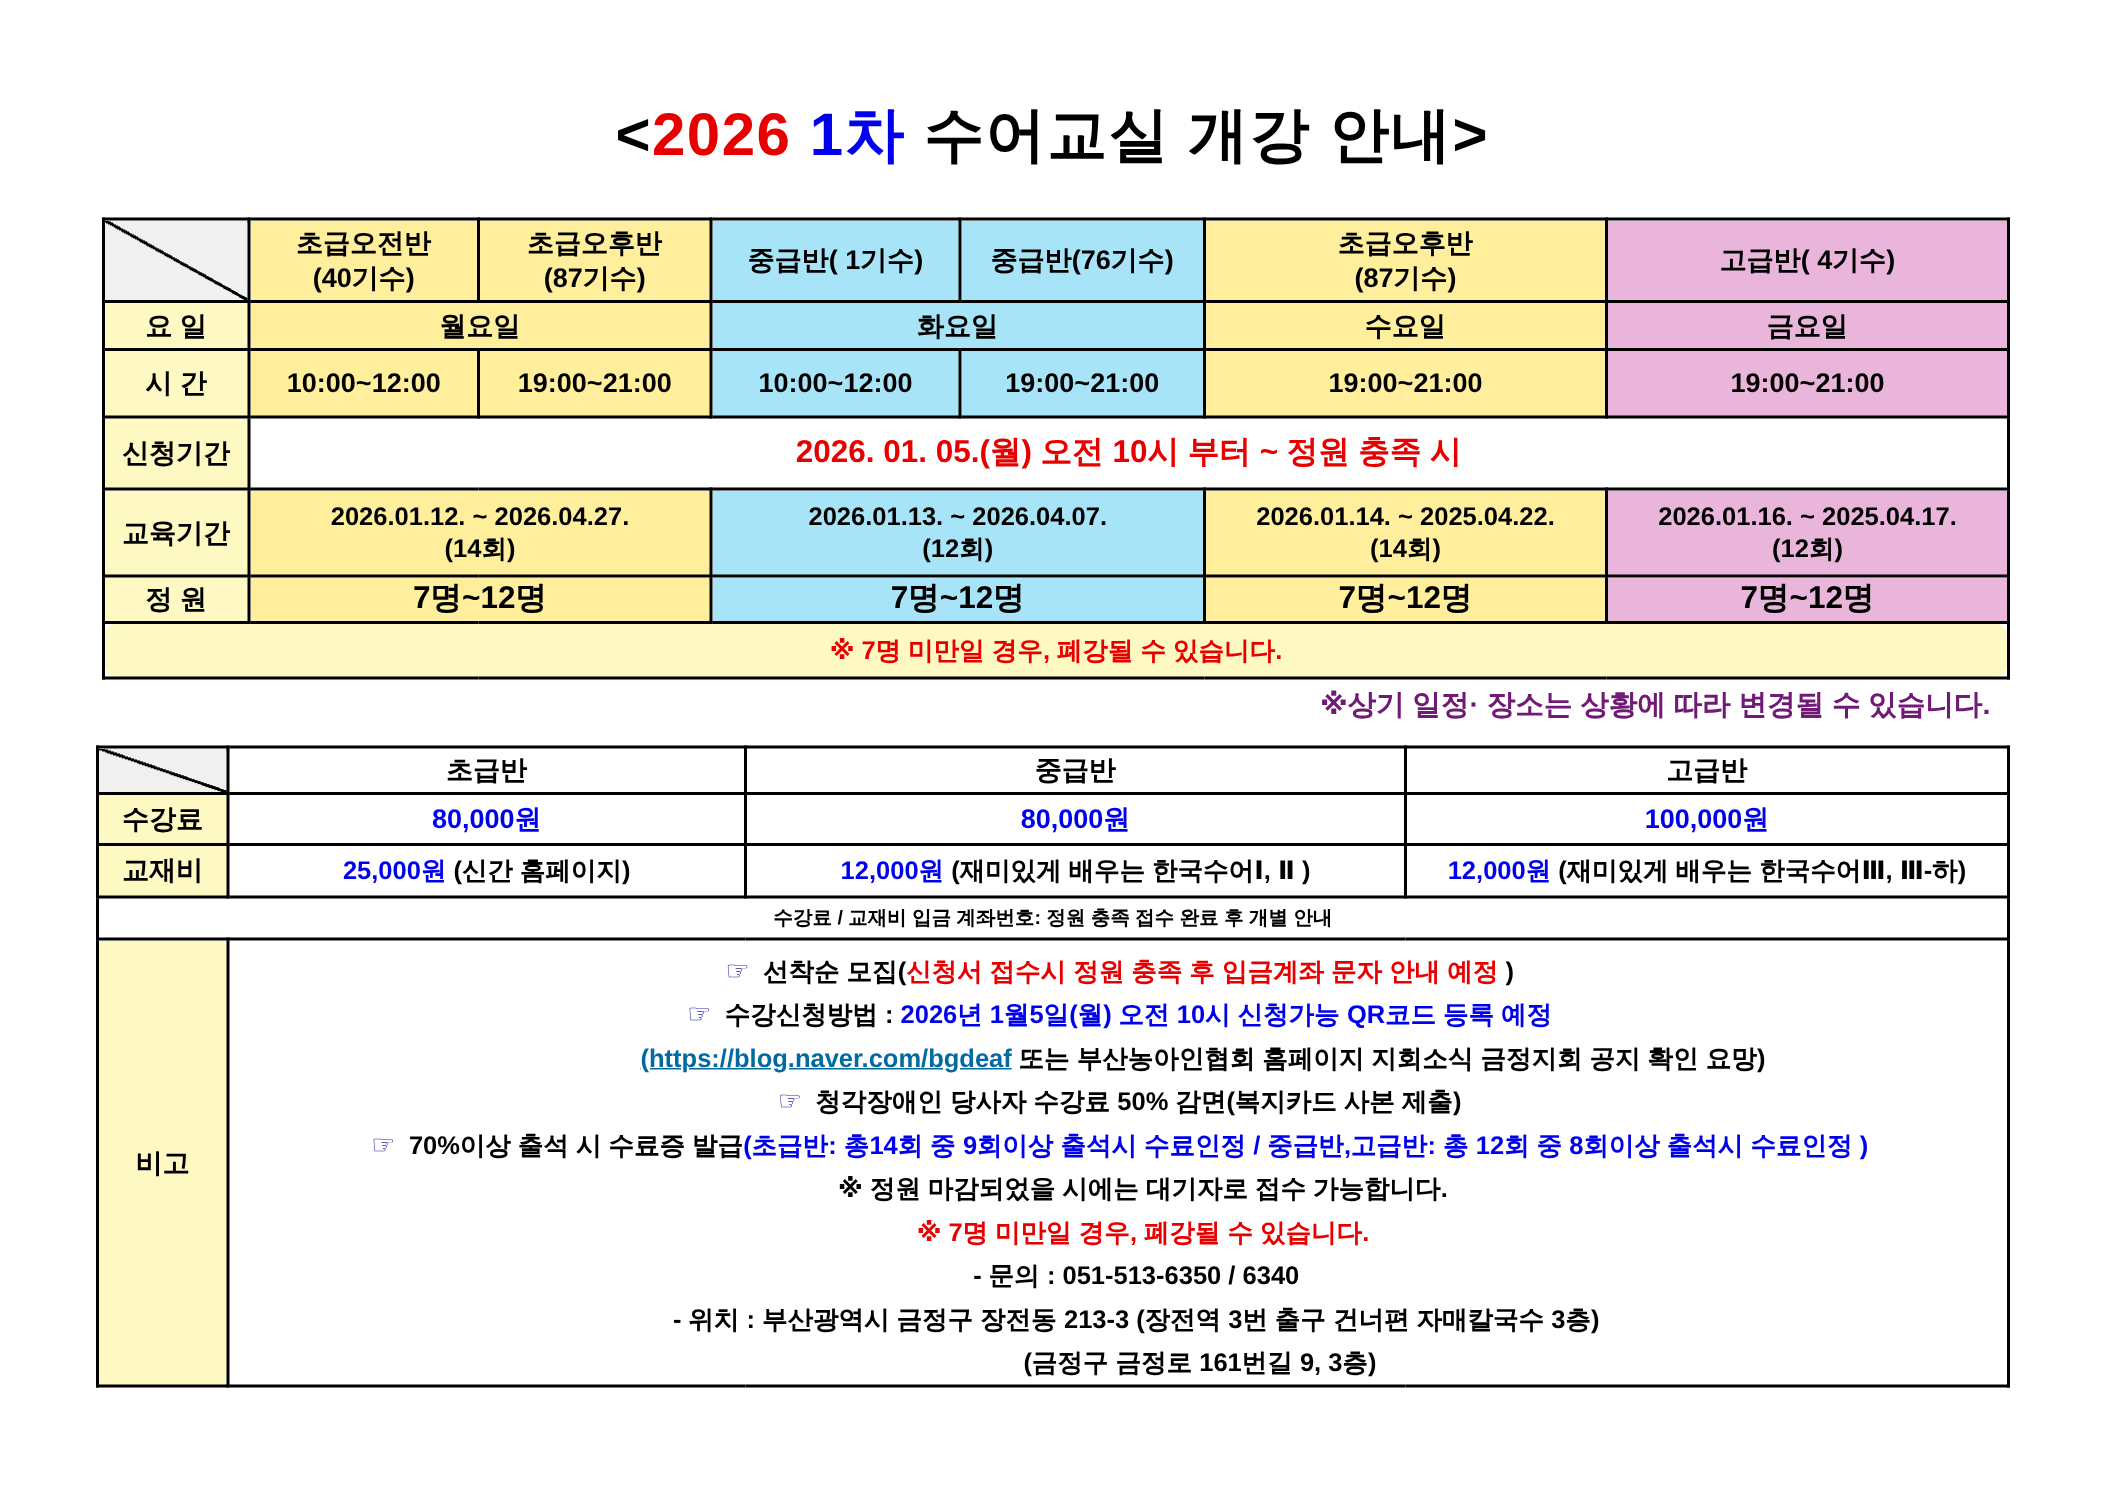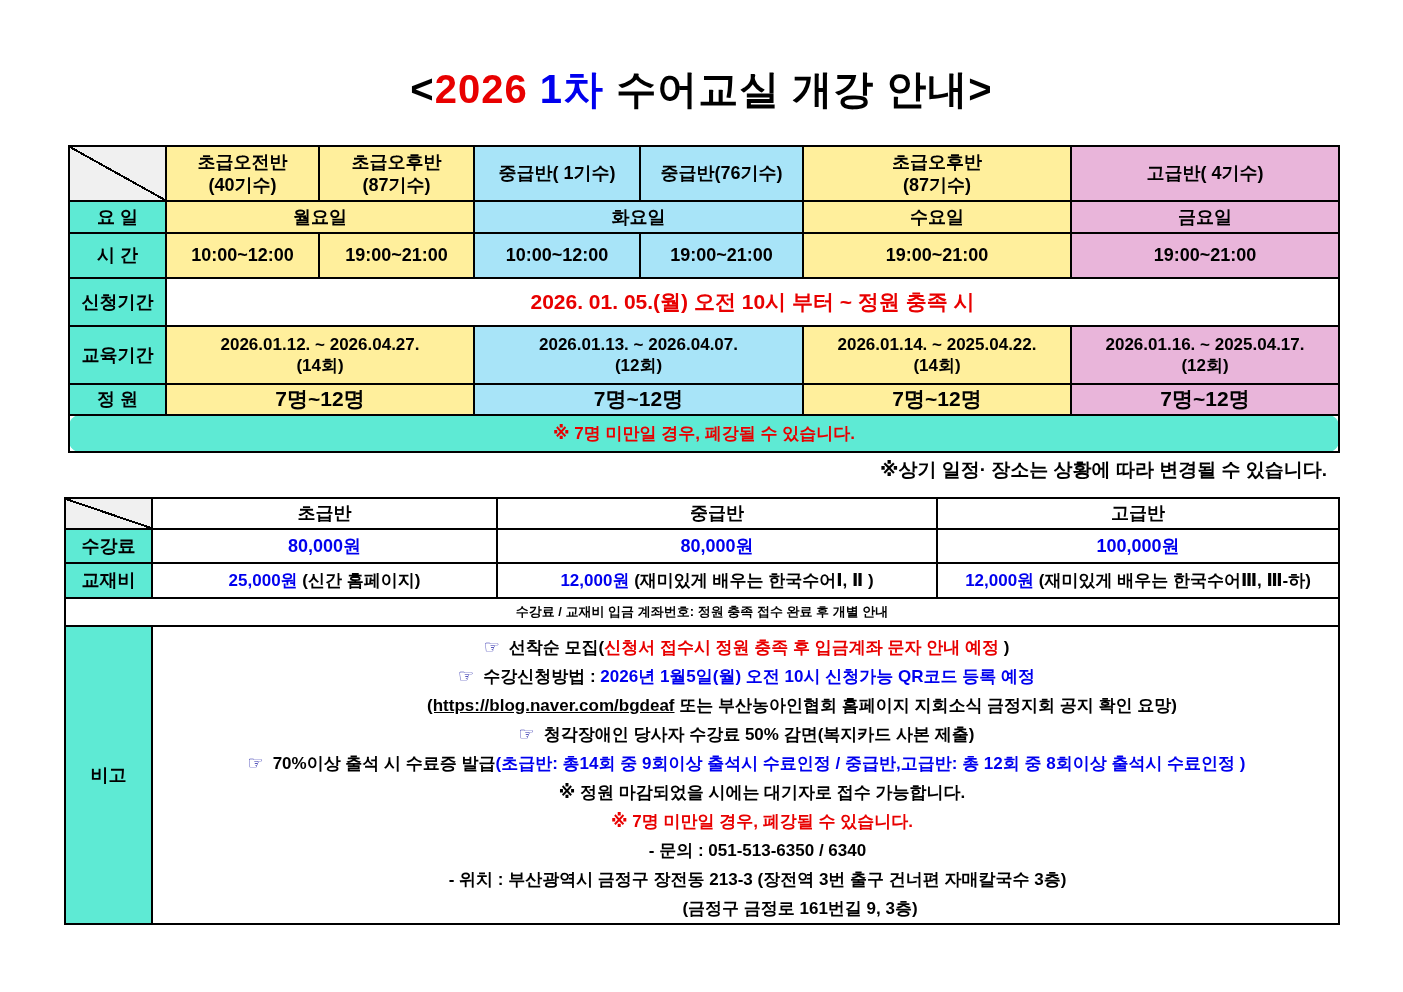--- a/index.html
+++ b/index.html
@@ -15,46 +15,46 @@
   .t-blue{color:#0000ee;}
   
   table{border-collapse:collapse;table-layout:fixed;}
   td{border:2px solid #000;text-align:center;vertical-align:middle;
      padding:0;font-size:18px;line-height:1.25;overflow:hidden;}
   .schedule{position:absolute;left:68px;top:145px;width:1270px;}
   .fees{position:absolute;left:64px;top:497px;width:1274px;}
   .yellow{background:#FFEF9C;}
   .blue{background:#A8E4F8;}
   .pink{background:#E9B5DA;margin-top:44px;}
-  .lab{background:#5eead4;}
+  .lab{background:#fef9c3;}
   .white{background:#fff;}
   .diag{background:#F0F0F0;background-image:linear-gradient(to top right,
         transparent calc(50% - 1px),#000 calc(50% - 1px),#000 calc(50% + 1px),
         transparent calc(50% + 1px));}
   .red-t{color:#e80000;border-radius:11px;}
   .blue-t{color:#0000ee;}
   .apply-cell{font-size:21px;}
   .edu{font-size:17px;}
   .cap{font-size:21px;}
   .note-row{font-size:17px;}
   
-  .change-note{position:absolute;top:457px;right:76px;font-size:19px;color:#000000;}
+  .change-note{position:absolute;top:457px;right:76px;font-size:19px;color:#701a75;}
   
   .fee-val{font-size:18px;}
   .book-cell{font-size:17px;}
   .acct{font-size:13px;}
   
   .remarks-cell{text-align:center;vertical-align:top;padding:6px 4px 0 6px;}
   .rline{font-size:17px;line-height:29px;white-space:nowrap;}
   .bullet{color:#2323a8;margin-right:9px;font-size:18px;}
   .ind-link{padding-left:111px;}
   .ind-star{padding-left:31px;}
   .ind-dash{padding-left:22px;}
   .ind-paren{padding-left:107px;}
-  .link{color:#000000;text-decoration:underline;cursor:pointer;}
+  .link{color:#0369a1;text-decoration:underline;cursor:pointer;}
 </style>
 </head>
 <body>
 
 <div class="title">
   <span>&lt;</span><span class="t-red">2026</span>
   <span class="t-blue">1차</span>
   <span>수어교실 개강 안내</span><span>&gt;</span>
 </div>
 

